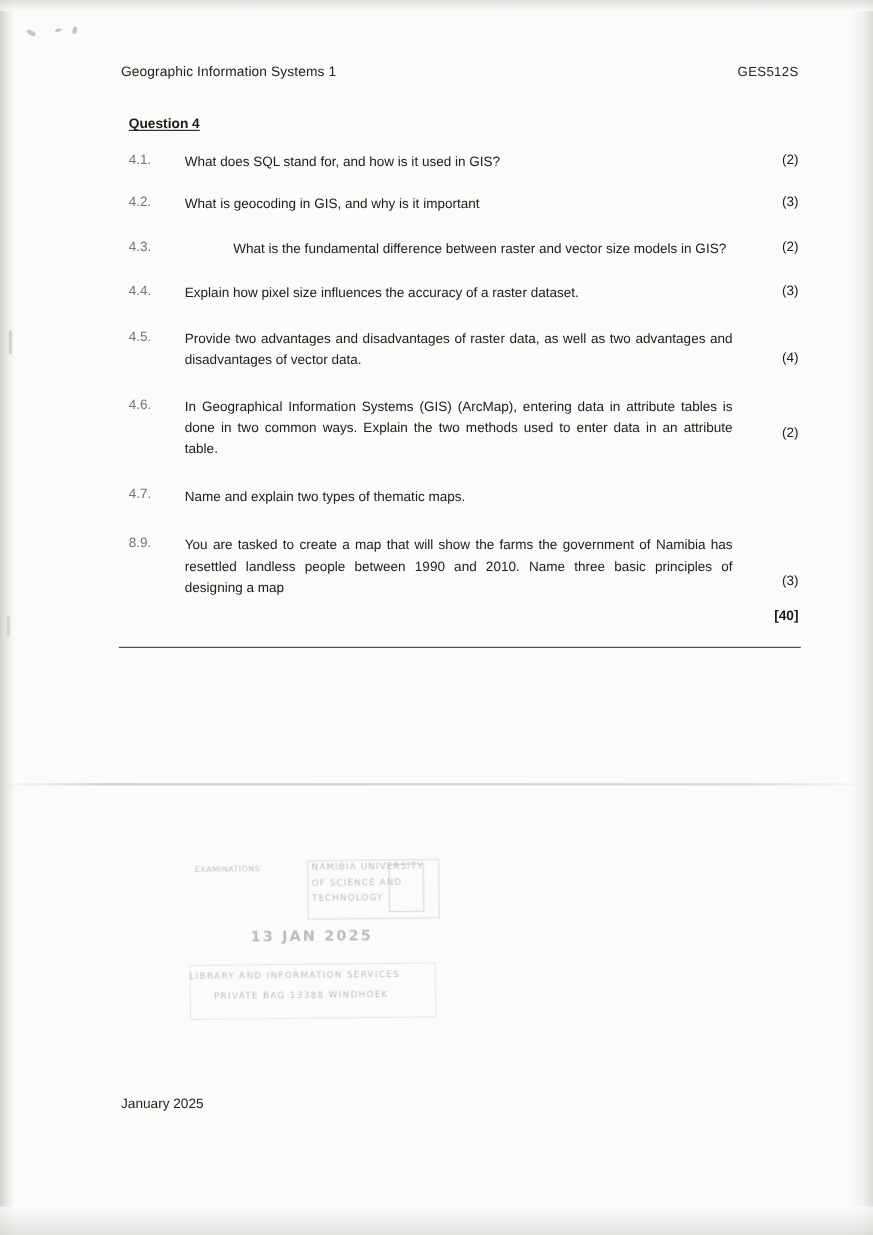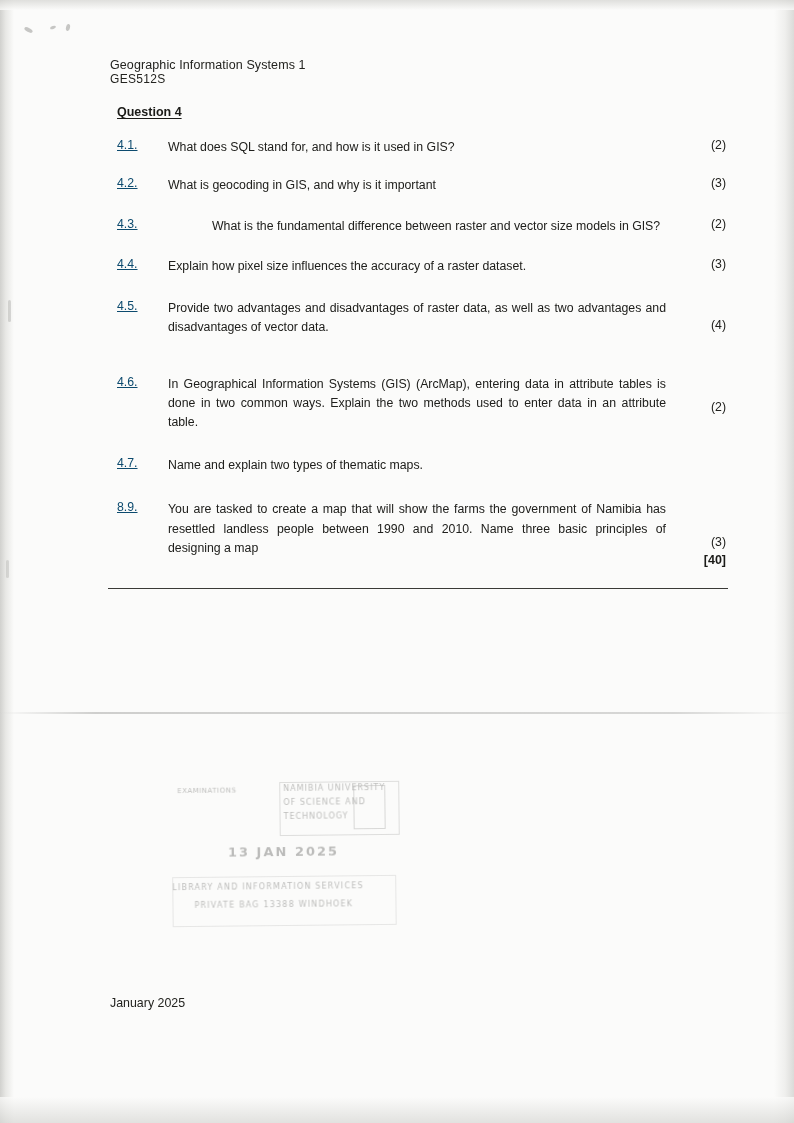--- a/index.html
+++ b/index.html
@@ -71,21 +71,20 @@
     position: absolute;
     top: 58px;
     left: 0;
     width: 616px;
     display: flex;
     justify-content: space-between;
     align-items: flex-start;
     font-size: 12.5px;
     color: #23231f;
     letter-spacing: .1px;
-    flex-direction: column;
   }
   .header-code {
     font-size: 12px;
     letter-spacing: .3px;
   }
 
   .question-title {
     position: absolute;
     top: 105px;
     left: 7px;
@@ -104,24 +103,23 @@
   }
   .qrow {
     position: relative;
     display: flex;
     margin-bottom: 20px;
   }
   .qnum {
     width: 58px;
     flex: 0 0 58px;
     font-size: 12.3px;
-    color: #0c4a6e;
+    color: #737373;
     padding-left: 7px;
     box-sizing: border-box;
-    text-decoration: underline;
   }
   .qtext {
     flex: 1 1 auto;
     font-size: 12.3px;
     line-height: 1.58;
     color: #20201d;
     padding-right: 60px;
     text-align: justify;
   }
   .qtext.nojustify {
@@ -238,21 +236,21 @@
         <div class="qtext nojustify">What is the fundamental difference between raster and vector size models in GIS?</div>
         <div class="qmarks">(2)</div>
       </div>
 
       <div class="qrow" style="margin-bottom:22px;">
         <div class="qnum">4.4.</div>
         <div class="qtext nojustify">Explain how pixel size influences the accuracy of a raster dataset.</div>
         <div class="qmarks">(3)</div>
       </div>
 
-      <div class="qrow" style="margin-bottom:37px;">
+      <div class="qrow" style="margin-bottom:23px;">
         <div class="qnum">4.5.</div>
         <div class="qtext">Provide two advantages and disadvantages of raster data, as well as two advantages and disadvantages of vector data.</div>
         <div class="qmarks" style="top:19px;">(4)</div>
       </div>
 
       <div class="qrow" style="margin-bottom:23px;">
         <div class="qnum">4.6.</div>
         <div class="qtext">In Geographical Information Systems (GIS) (ArcMap), entering data in attribute tables is done in two common ways. Explain the two methods used to enter data in an attribute table.</div>
         <div class="qmarks" style="top:25px;">(2)</div>
       </div>

